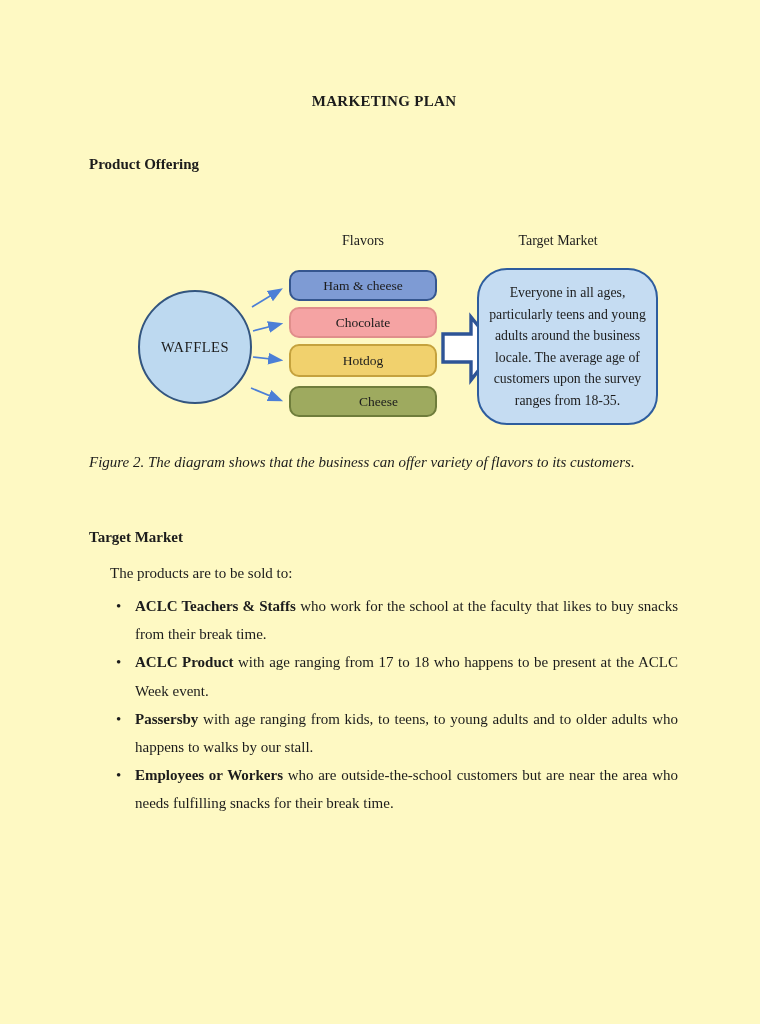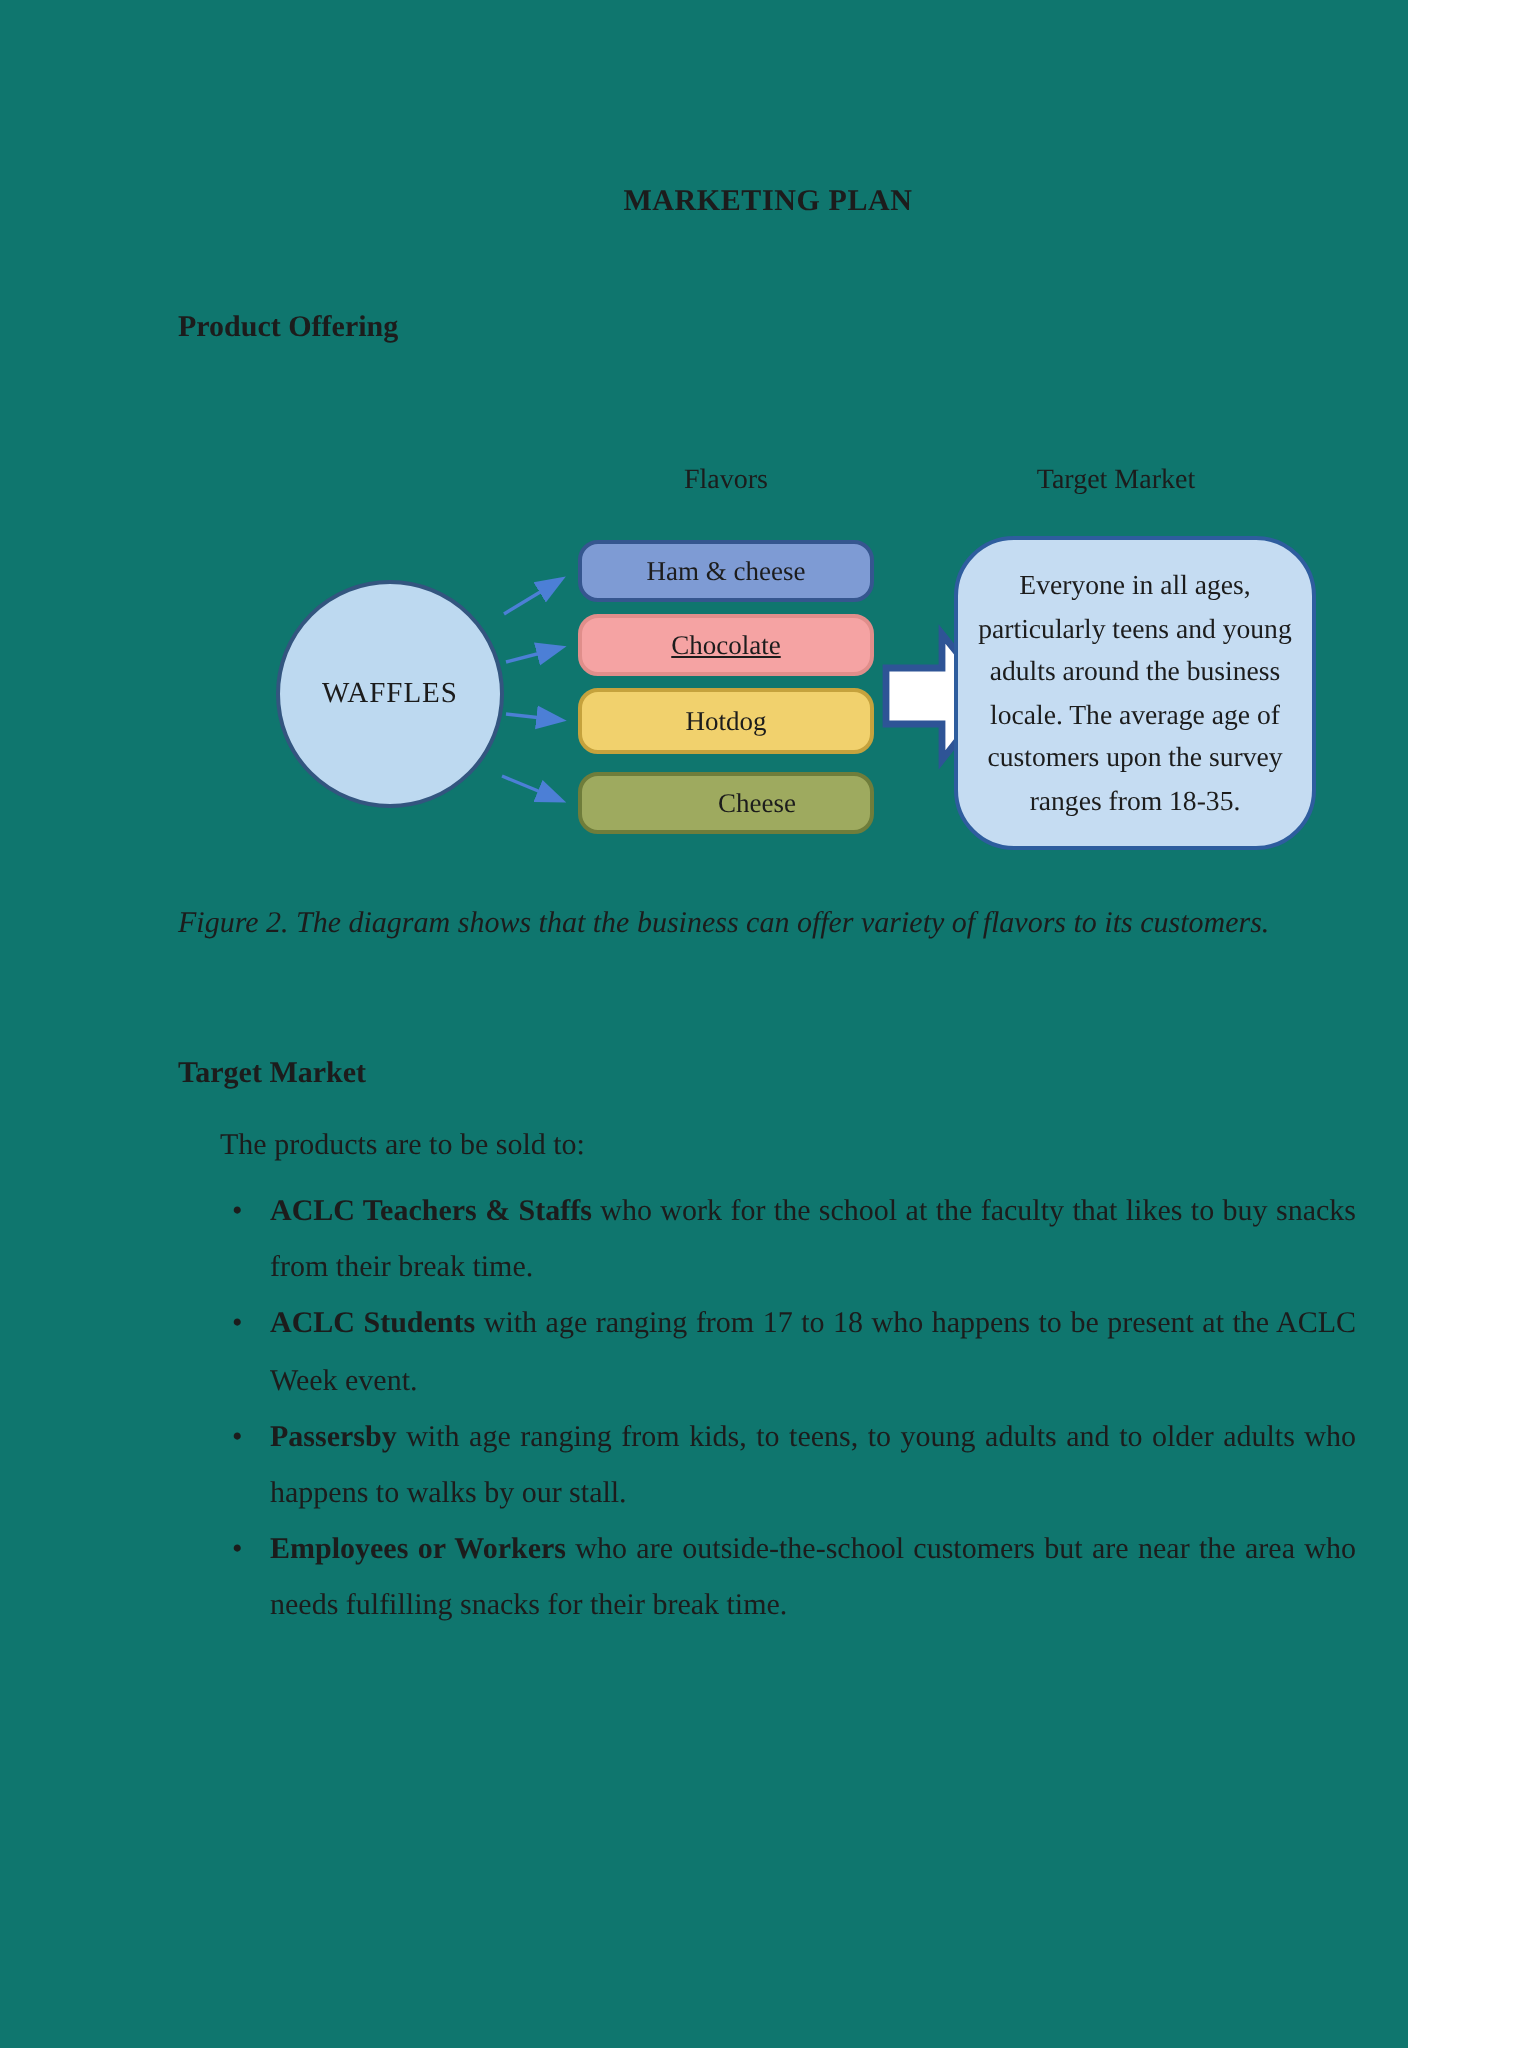--- a/index.html
+++ b/index.html
@@ -5,22 +5,22 @@
   * { margin: 0; padding: 0; box-sizing: border-box; }
   html, body { width: 768px; height: 1024px; background: #ffffff; }
   body {
     font-family: "Liberation Serif", serif;
     color: #1c1c1c;
     position: relative;
     overflow: hidden;
   }
   .page {
     position: absolute; inset: 0;
-    width: 704px; height: 1024px;
-    background: #0f766e;
+    width: 760px; height: 1024px;
+    background: #fef9c3;
   }
   .abs { position: absolute; }
 
   .page-title {
     top: 93px; left: 0; width: 768px;
     text-align: center;
     font-size: 15px; font-weight: bold;
     letter-spacing: 0.3px;
   }
   .section-heading {
@@ -115,21 +115,21 @@
     <div class="abs col-label flavors">Flavors</div>
     <div class="abs col-label target">Target Market</div>
 
     <div class="abs waffles-node" style="background: rgb(189, 217, 240); border-color: rgb(51, 85, 127);">
       <span>WAFFLES</span>
     </div>
 
     <div class="abs flavor-box flavor-0" style="background: rgb(126, 155, 212); border-color: rgb(53, 86, 143);">
       <span>Ham &amp; cheese</span>
     </div>
-    <div class="abs flavor-box flavor-1" style="background: rgb(245, 163, 163); border-color: rgb(224, 142, 139); text-decoration: underline;">
+    <div class="abs flavor-box flavor-1" style="background: rgb(245, 163, 163); border-color: rgb(224, 142, 139);">
       <span>Chocolate</span>
     </div>
     <div class="abs flavor-box flavor-2" style="background: rgb(241, 209, 109); border-color: rgb(197, 162, 61);">
       <span>Hotdog</span>
     </div>
     <div class="abs flavor-box flavor-3" style="background: rgb(158, 170, 95); border-color: rgb(111, 125, 59);">
       <span>Cheese</span>
     </div>
 
     <svg class="abs connectors" viewBox="0 0 270 150" xmlns="http://www.w3.org/2000/svg">
@@ -158,21 +158,21 @@
 
   <h2 class="abs section-heading h-target">Target Market</h2>
 
   <p class="abs intro-line">The products are to be sold to:</p>
 
   <ul class="abs bullet-list">
     <li>
       <span class="bullet-lead">ACLC Teachers &amp; Staffs</span><span> who work for the school at the faculty that likes to buy snacks from their break time.</span>
     </li>
     <li>
-      <span class="bullet-lead">ACLC Students</span><span> with age ranging from 17 to 18 who happens to be present at the ACLC Week event.</span>
+      <span class="bullet-lead">ACLC Product</span><span> with age ranging from 17 to 18 who happens to be present at the ACLC Week event.</span>
     </li>
     <li>
       <span class="bullet-lead">Passersby</span><span> with age ranging from kids, to teens, to young adults and to older adults who happens to walks by our stall.</span>
     </li>
     <li>
       <span class="bullet-lead">Employees or Workers</span><span> who are outside-the-school customers but are near the area who needs fulfilling snacks for their break time.</span>
     </li>
   </ul>
 
 </main>

